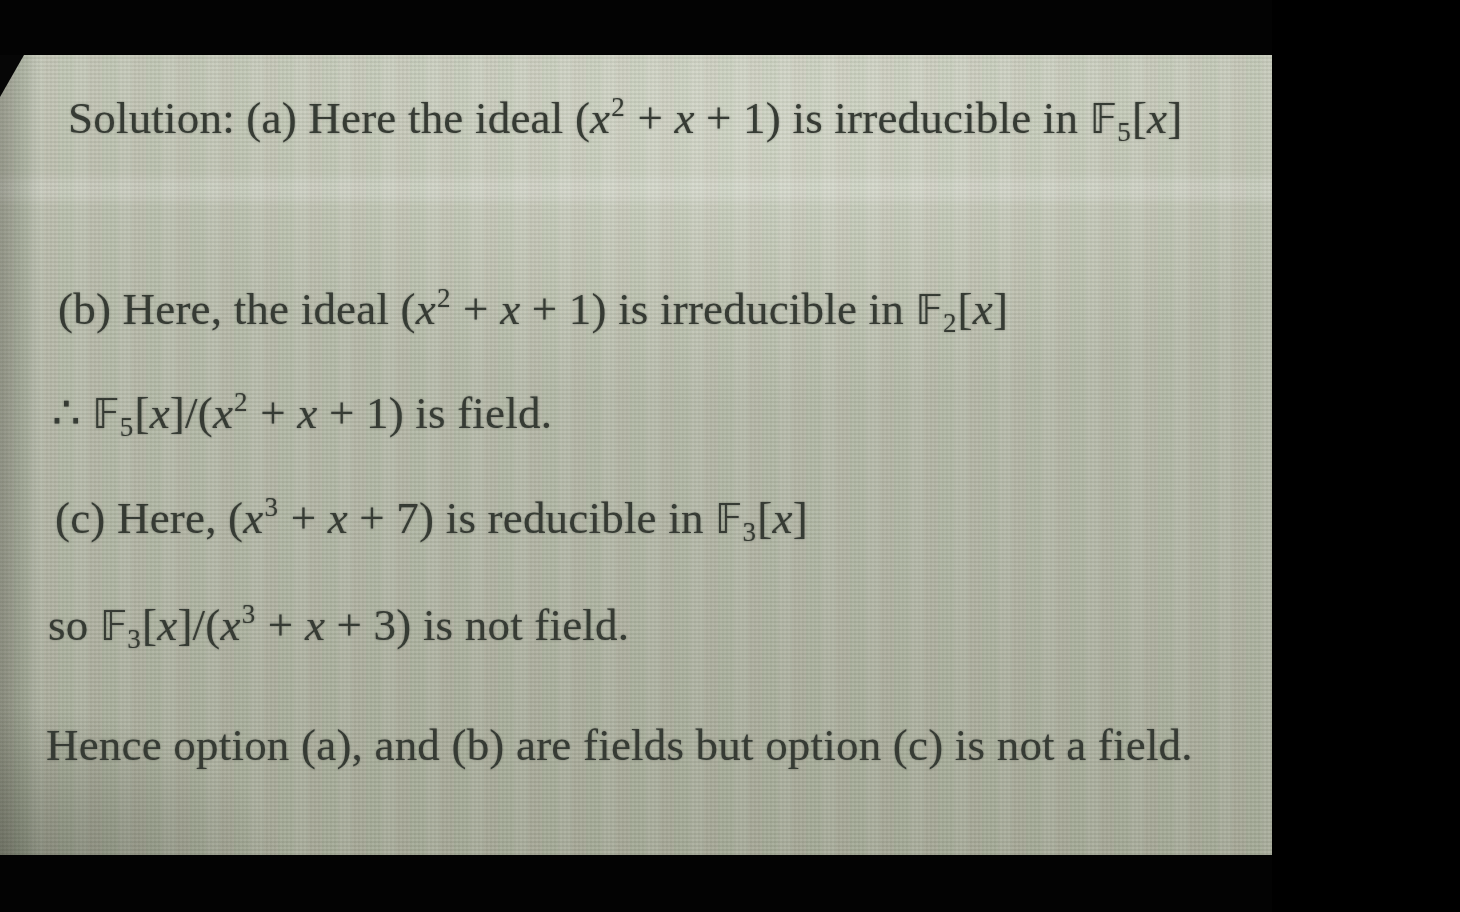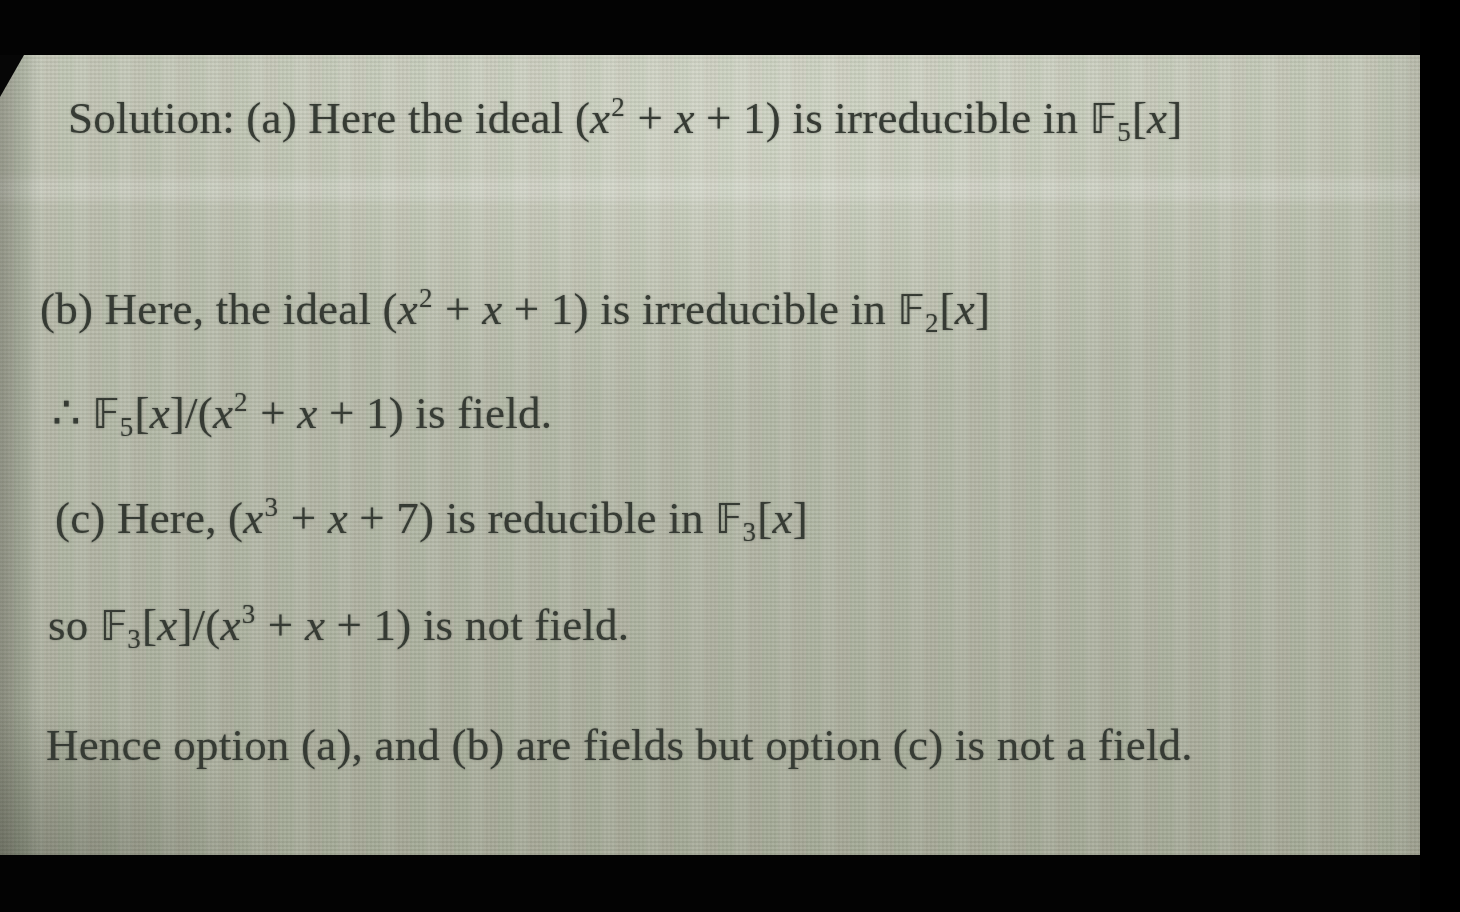--- a/index.html
+++ b/index.html
@@ -1,18 +1,18 @@
 <!DOCTYPE html>
 <html><head>
 <meta charset="utf-8">
 <style>
   html, body { margin: 0; padding: 0; background: #000; }
   #page {
     position: relative;
-    width: 1420px;
+    width: 1272px;
     height: 912px;
     overflow: hidden;
     background: #000;
     font-family: "Liberation Serif", "DejaVu Serif", serif;
   }
   .bar {
     position: absolute;
     left: 0;
     width: 100%;
     background: #030303;
@@ -84,21 +84,21 @@
     position: absolute;
     white-space: nowrap;
     font-size: 45px;
     color: #363b34;
     text-shadow: 0 0 2px rgba(45,50,42,0.5);
     letter-spacing: 0.2px;
     z-index: 1;
   }
   .line-0 { left: 68px;  top: 37px;  }
   .line-1 { left: 54px;  top: 127px; }
-  .line-2 { left: 40px;  top: 228px; }
+  .line-2 { left: 58px;  top: 228px; }
   .line-3 { left: 52px;  top: 331px; }
   .line-4 { left: 55px;  top: 437px; }
   .line-5 { left: 48px;  top: 544px; }
   .line-6 { left: 46px;  top: 648px; margin-top: 16px; }
 
   .seg-rm { font-style: normal; }
   .seg-it { font-style: italic; }
   .seg-sup {
     font-size: 60%;
     position: relative;
@@ -121,17 +121,17 @@
 <body>
 
 <div id="page">
   <div class="bar bar-top"></div>
   <div class="content">
     <div class="corner-smudge"></div>
   <div class="text-line line-0"><span class="seg-rm">Solution: (a) Here the ideal (</span><span class="seg-it">x</span><span class="seg-sup">2</span><span class="seg-rm"> + </span><span class="seg-it">x</span><span class="seg-rm"> + 1) is irreducible in </span><span class="seg-bb">𝔽</span><span class="seg-sub">5</span><span class="seg-rm">[</span><span class="seg-it">x</span><span class="seg-rm">]</span></div>
       <div class="text-line line-2"><span class="seg-rm">(b) Here, the ideal (</span><span class="seg-it">x</span><span class="seg-sup">2</span><span class="seg-rm"> + </span><span class="seg-it">x</span><span class="seg-rm"> + 1) is irreducible in </span><span class="seg-bb">𝔽</span><span class="seg-sub">2</span><span class="seg-rm">[</span><span class="seg-it">x</span><span class="seg-rm">]</span></div>
       <div class="text-line line-3"><span class="seg-rm">∴ </span><span class="seg-bb">𝔽</span><span class="seg-sub">5</span><span class="seg-rm">[</span><span class="seg-it">x</span><span class="seg-rm">]/(</span><span class="seg-it">x</span><span class="seg-sup">2</span><span class="seg-rm"> + </span><span class="seg-it">x</span><span class="seg-rm"> + 1) is field.</span></div>
       <div class="text-line line-4"><span class="seg-rm">(c) Here, (</span><span class="seg-it">x</span><span class="seg-sup">3</span><span class="seg-rm"> + </span><span class="seg-it">x</span><span class="seg-rm"> + 7) is reducible in </span><span class="seg-bb">𝔽</span><span class="seg-sub">3</span><span class="seg-rm">[</span><span class="seg-it">x</span><span class="seg-rm">]</span></div>
-      <div class="text-line line-5"><span class="seg-rm">so </span><span class="seg-bb">𝔽</span><span class="seg-sub">3</span><span class="seg-rm">[</span><span class="seg-it">x</span><span class="seg-rm">]/(</span><span class="seg-it">x</span><span class="seg-sup">3</span><span class="seg-rm"> + </span><span class="seg-it">x</span><span class="seg-rm"> + 1) is not field.</span></div>
+      <div class="text-line line-5"><span class="seg-rm">so </span><span class="seg-bb">𝔽</span><span class="seg-sub">3</span><span class="seg-rm">[</span><span class="seg-it">x</span><span class="seg-rm">]/(</span><span class="seg-it">x</span><span class="seg-sup">3</span><span class="seg-rm"> + </span><span class="seg-it">x</span><span class="seg-rm"> + 3) is not field.</span></div>
       <div class="text-line line-6"><span class="seg-rm">Hence option (a), and (b) are fields but option (c) is not a field.</span></div>
     </div>
   <div class="bar bar-bottom"></div>
 </div>
 
 </body></html>

